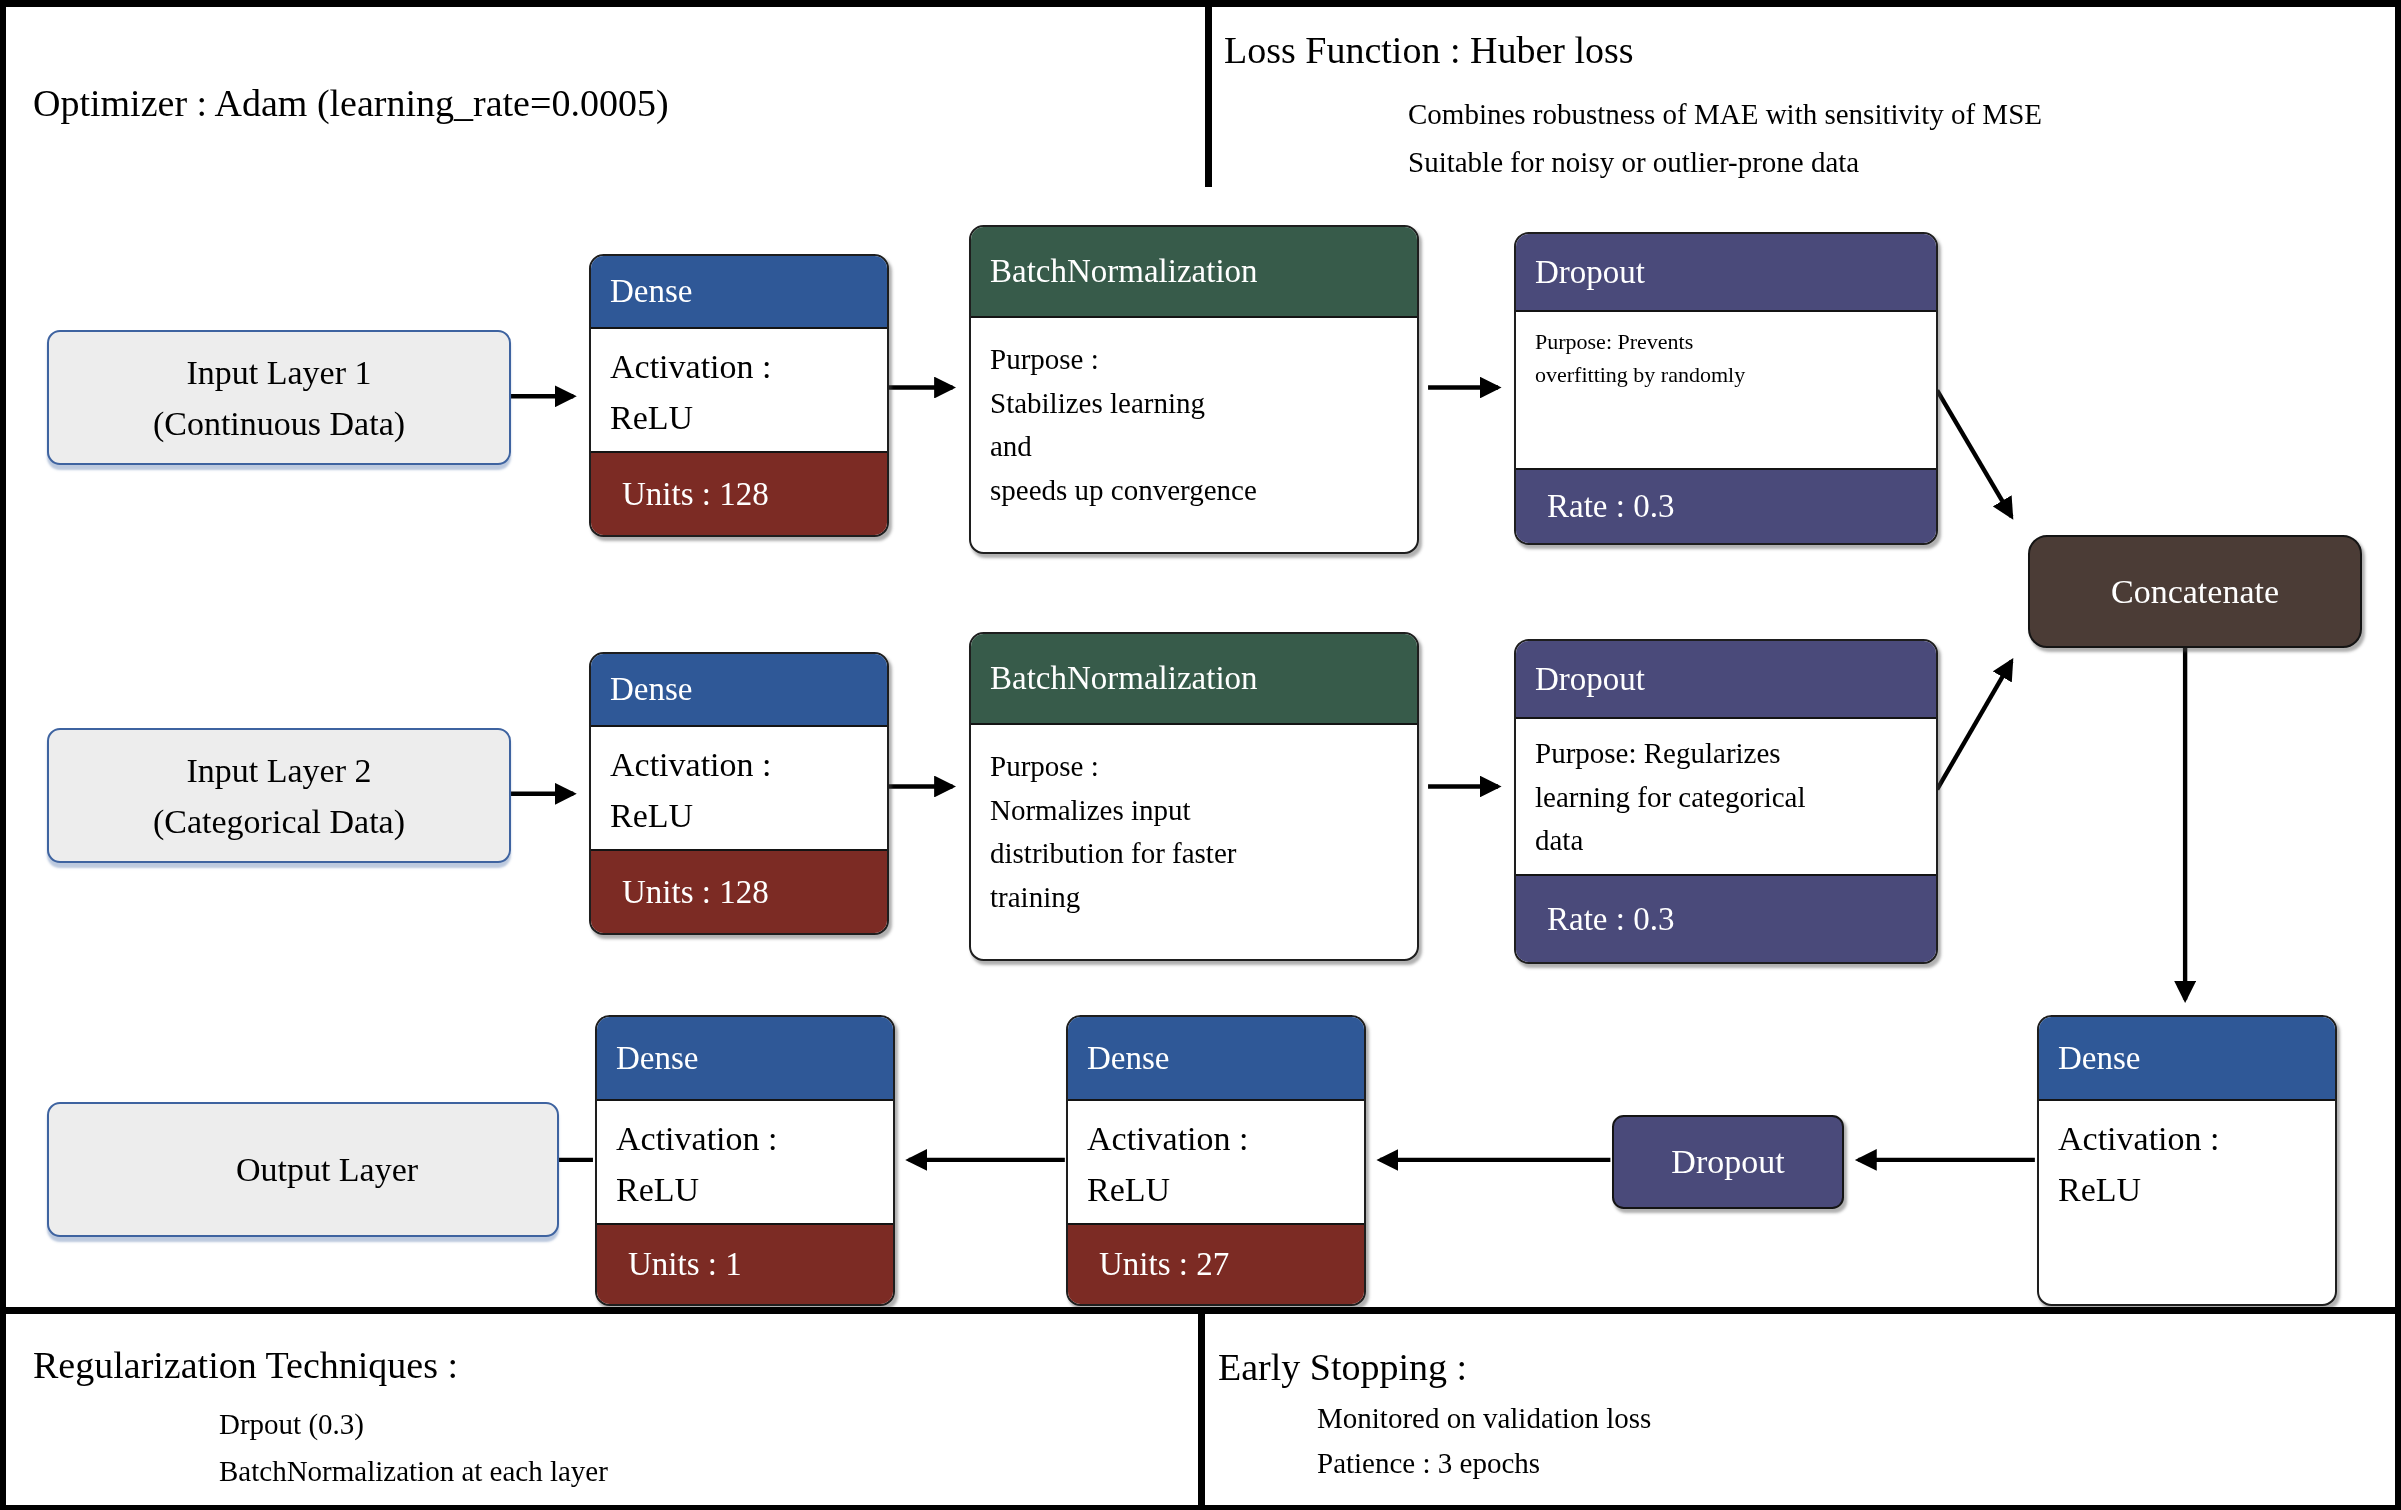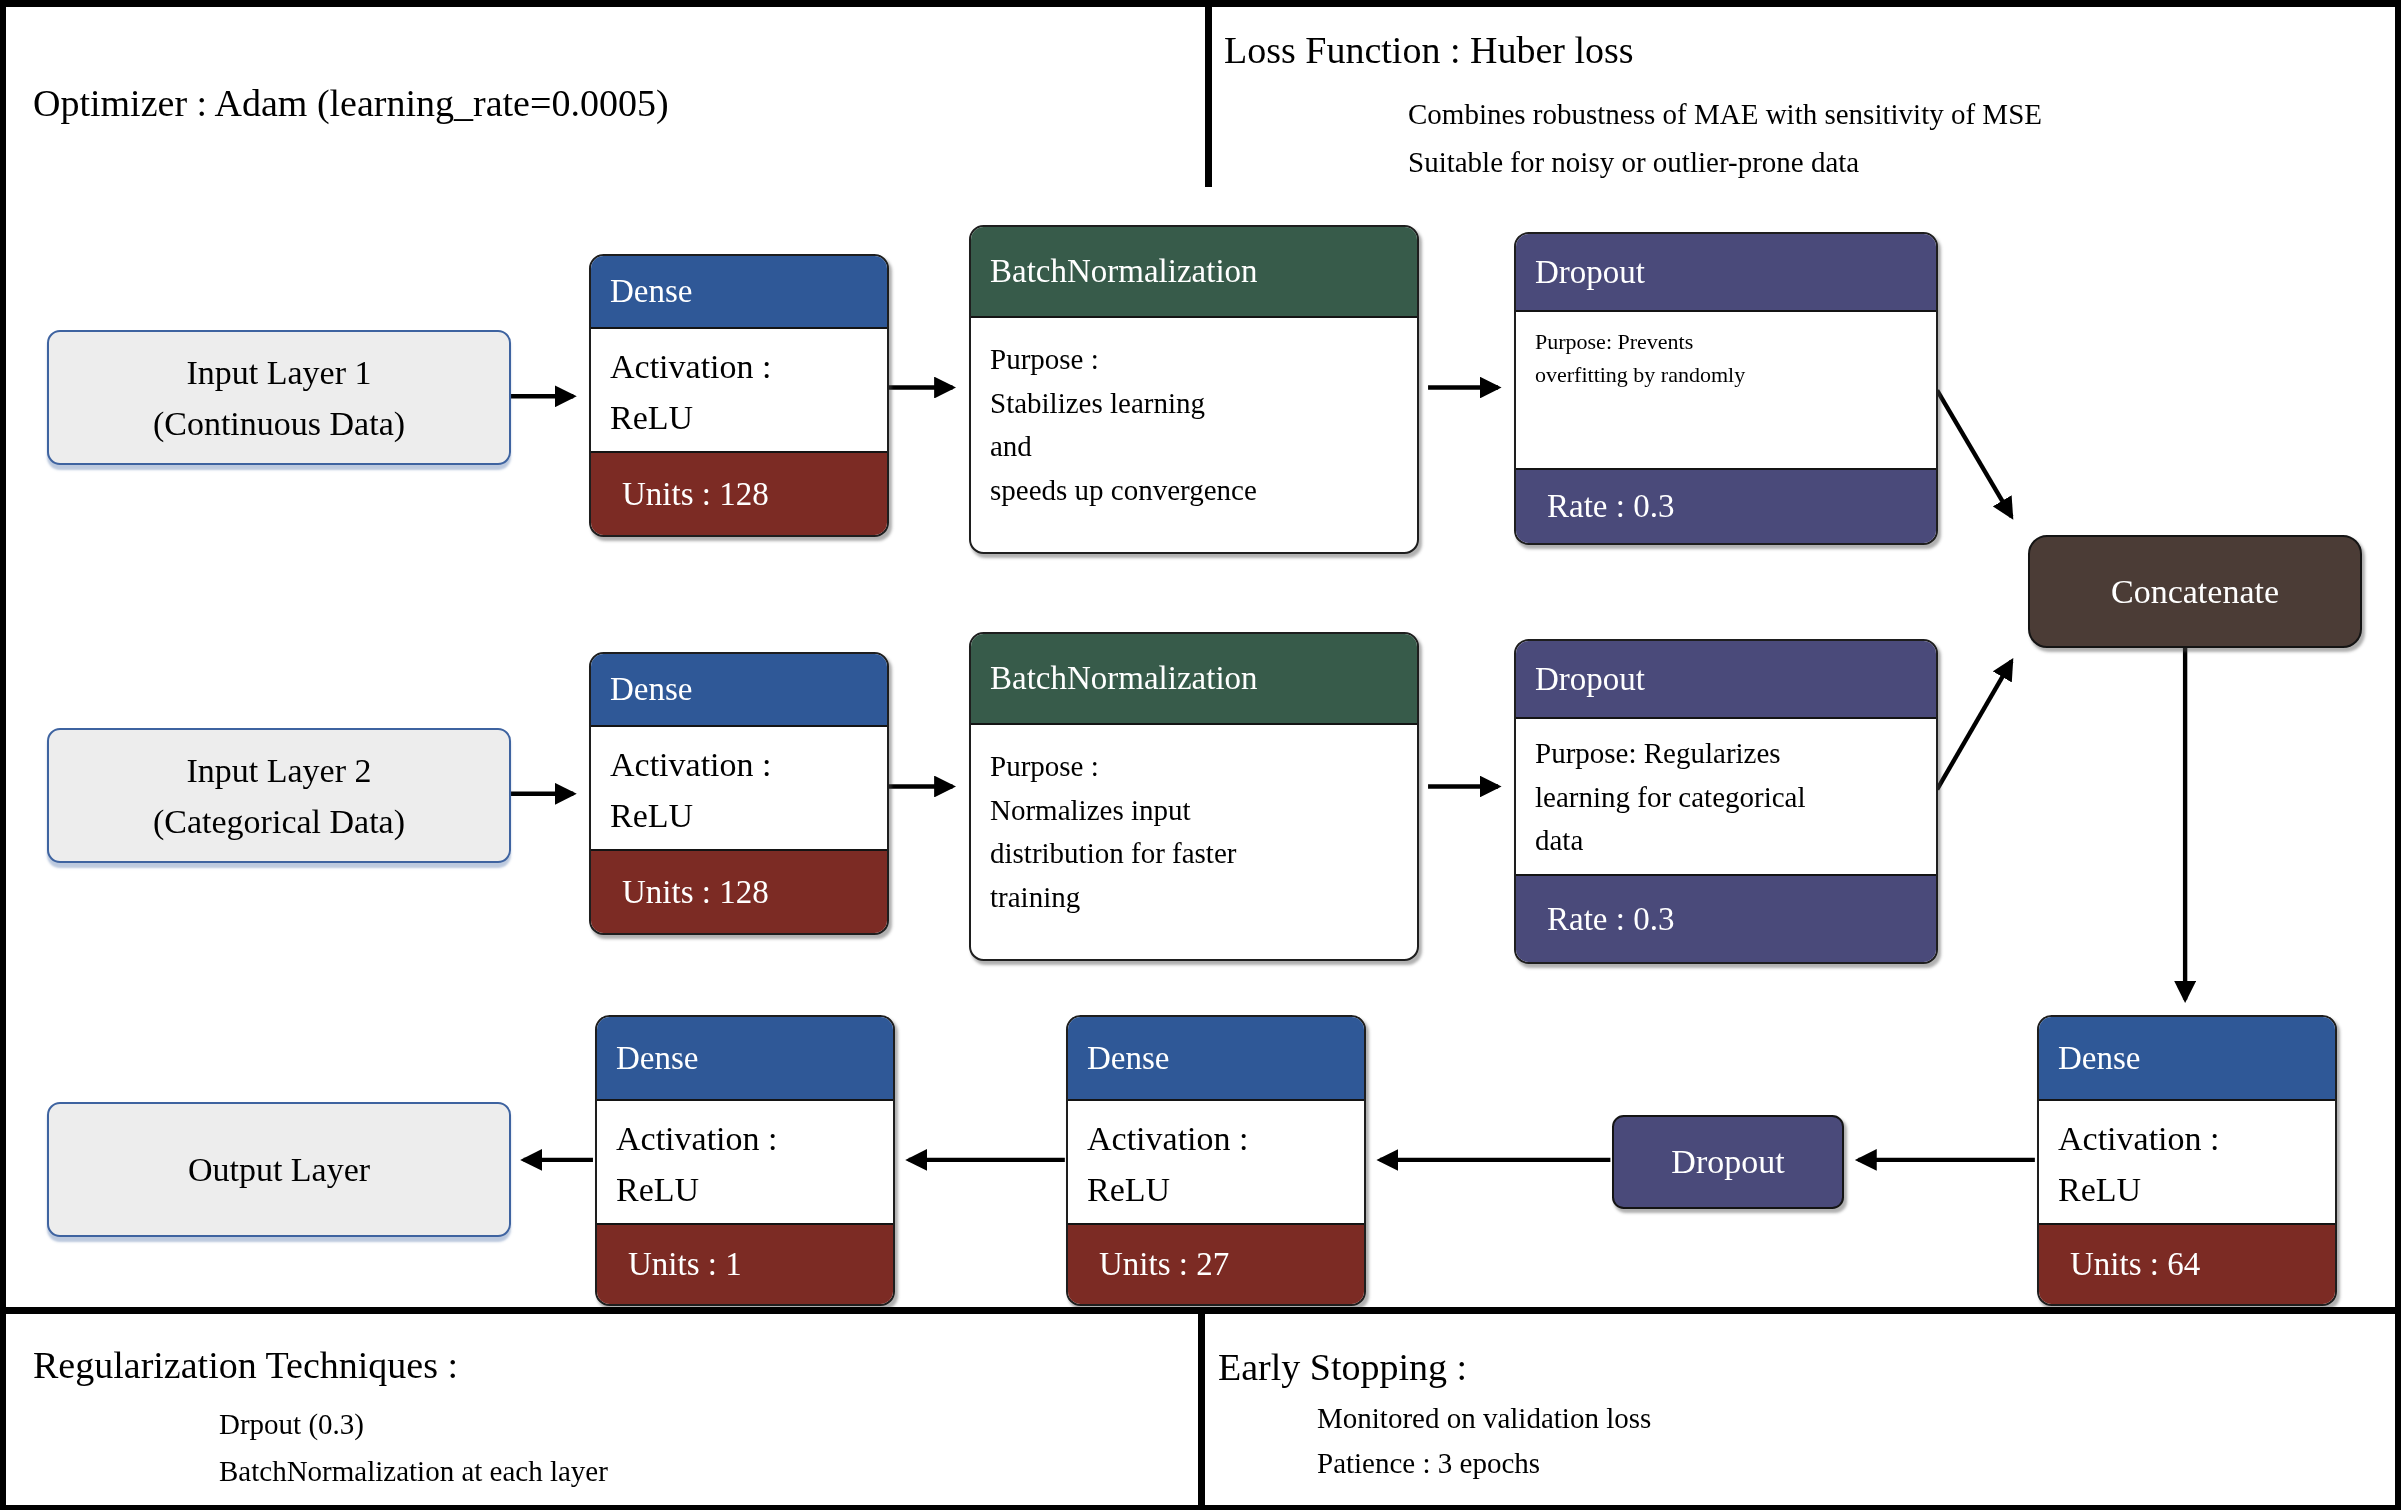--- a/index.html
+++ b/index.html
@@ -177,21 +177,21 @@
     <div class="node-body" style="font-size:29px;padding-top:13px;">
       <div>Purpose: Regularizes</div>
       <div>learning for categorical</div>
       <div>data</div>
     </div>
     <div class="node-footer drop-f" style="height:86px;">
       <span>Rate : 0.3</span>
     </div>
   </div>
 
-  <div class="io-box" style="left:47px;top:1102px;width:460px;height:131px;">
+  <div class="io-box" style="left:47px;top:1102px;width:460px;height:131px;padding-left:48px;">
     <div>Output Layer</div>
   </div>
 
   <div class="node" style="left:595px;top:1015px;width:296px;height:287px;">
     <div class="node-header dense-h" style="height:82px;">
       <span>Dense</span>
     </div>
     <div class="node-body">
       <div>Activation :</div>
       <div>ReLU</div>
@@ -219,19 +219,16 @@
   </div>
 
   <div class="node" style="left:2037px;top:1015px;width:296px;height:287px;">
     <div class="node-header dense-h" style="height:82px;">
       <span>Dense</span>
     </div>
     <div class="node-body">
       <div>Activation :</div>
       <div>ReLU</div>
     </div>
-    <div class="node-footer units-f" style="height:79px;">
-      <span>Units : 64</span>
-    </div>
   </div>
 
 </div>
 
 
 </body></html>

